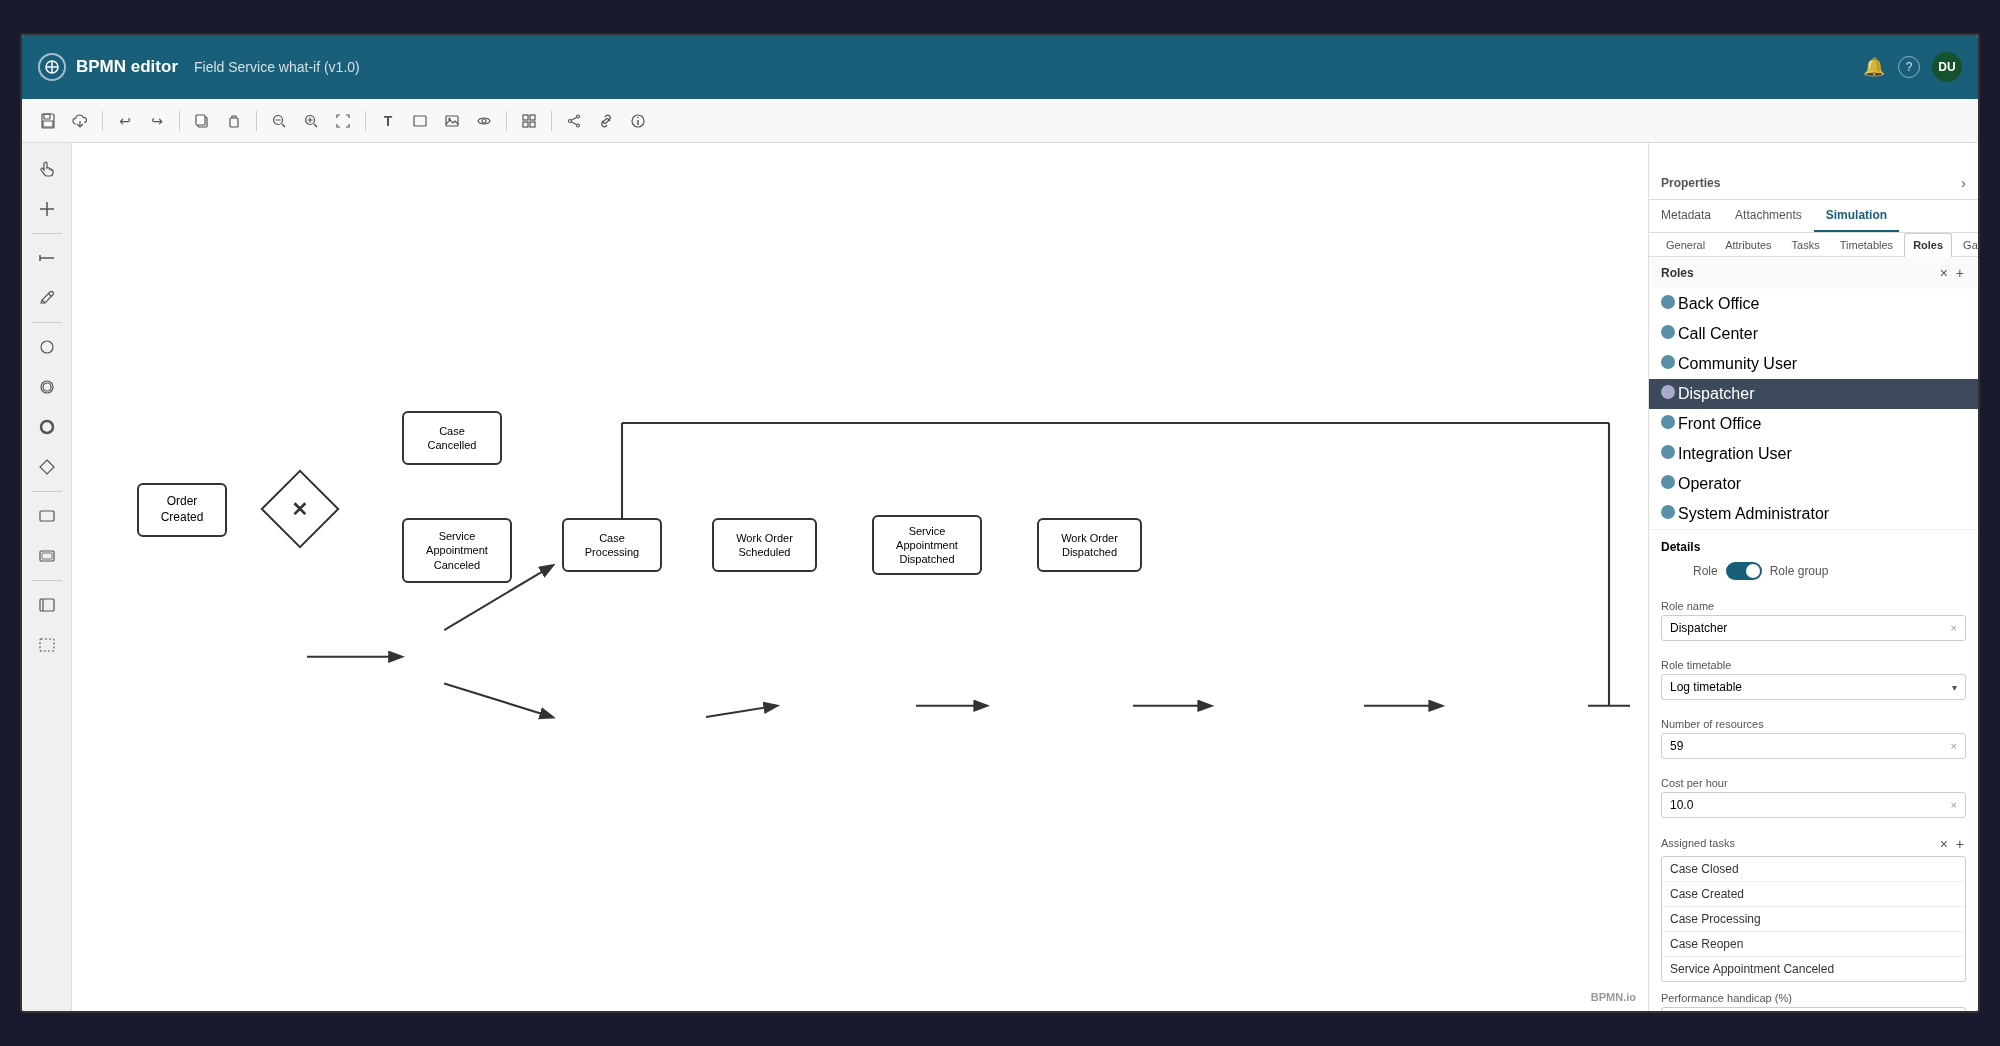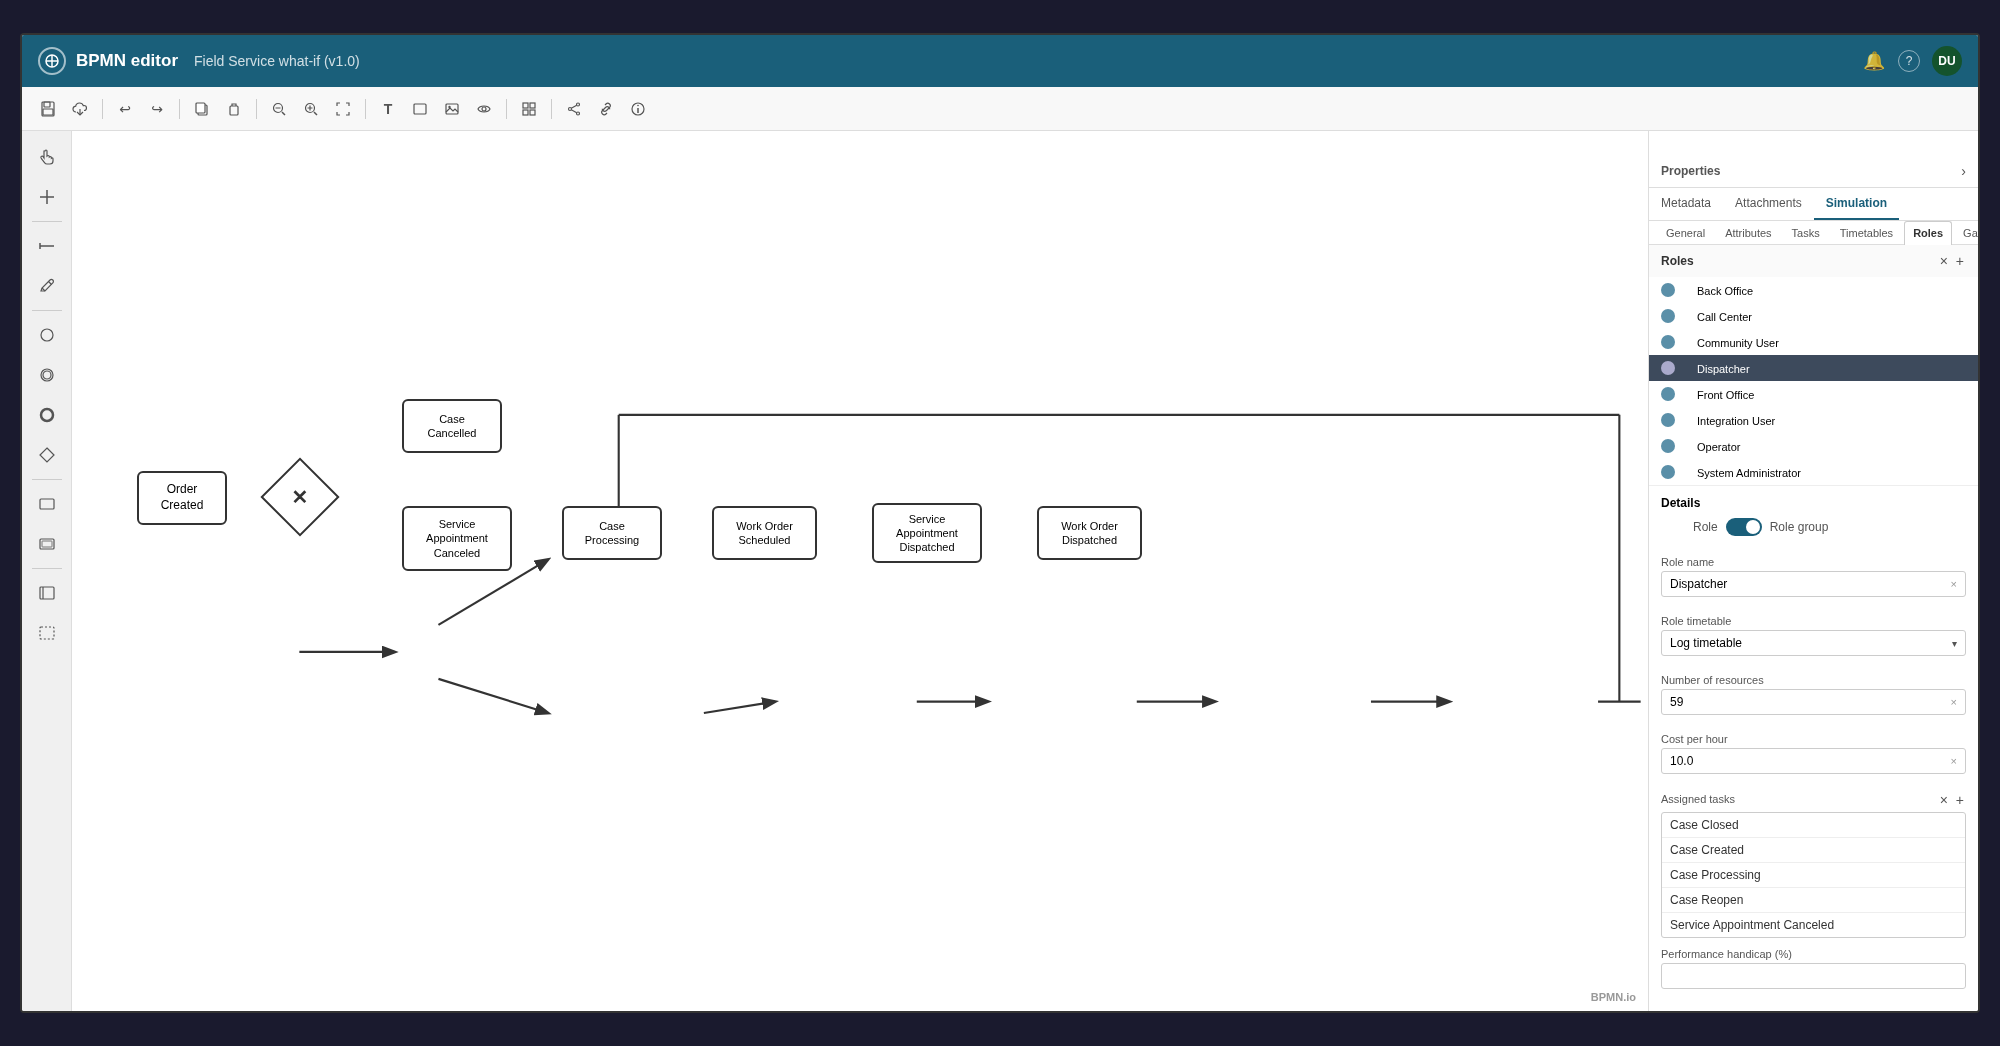--- a/index.html
+++ b/index.html
@@ -12,21 +12,21 @@
       background: #fff;
       border: 2px solid #333;
       border-radius: 4px;
       display: flex;
       flex-direction: column;
       overflow: hidden;
     }
 
     
     .header {
-      height: 52px;
+      height: 64px;
       background: #1a5f7a;
       display: flex;
       align-items: center;
       padding: 0 16px;
       flex-shrink: 0;
     }
     .header-logo {
       width: 28px;
       height: 28px;
       border: 2px solid rgba(255,255,255,0.6);
@@ -218,24 +218,24 @@
     }
     .props-section-actions { display: flex; gap: 4px; }
     .props-section-btn {
       background: none; border: none; cursor: pointer; color: #555; font-size: 14px; padding: 0 2px;
     }
 
     .role-list { padding: 0; }
     .role-item {
       padding: 6px 12px;
       display: flex;
-      align-items: flex-end;
-      gap: 22px;
+      align-items: flex-start;
+      gap: 3px;
       cursor: pointer;
-      font-size: 11px;
+      font-size: 16px;
     }
     .role-item.selected { background: #3d4a5c; color: #fff; }
     .role-icon {
       width: 14px; height: 14px;
       background: #5a8fa8;
       border-radius: 50%;
       flex-shrink: 0;
     }
     .role-item.selected .role-icon { background: #aac; }
 

